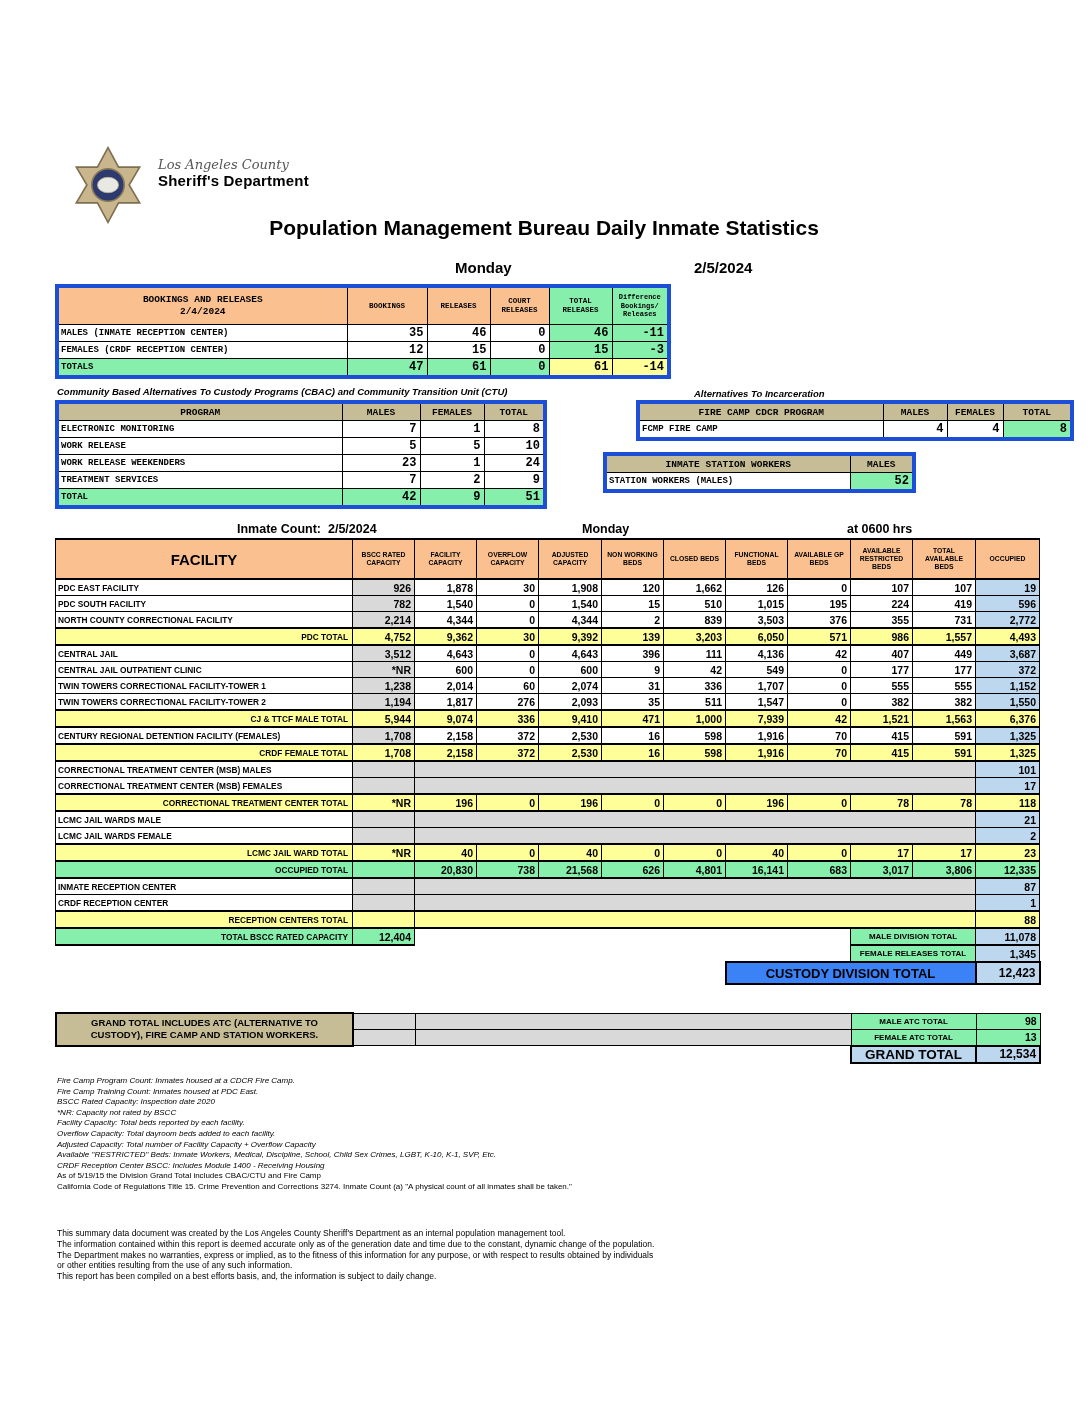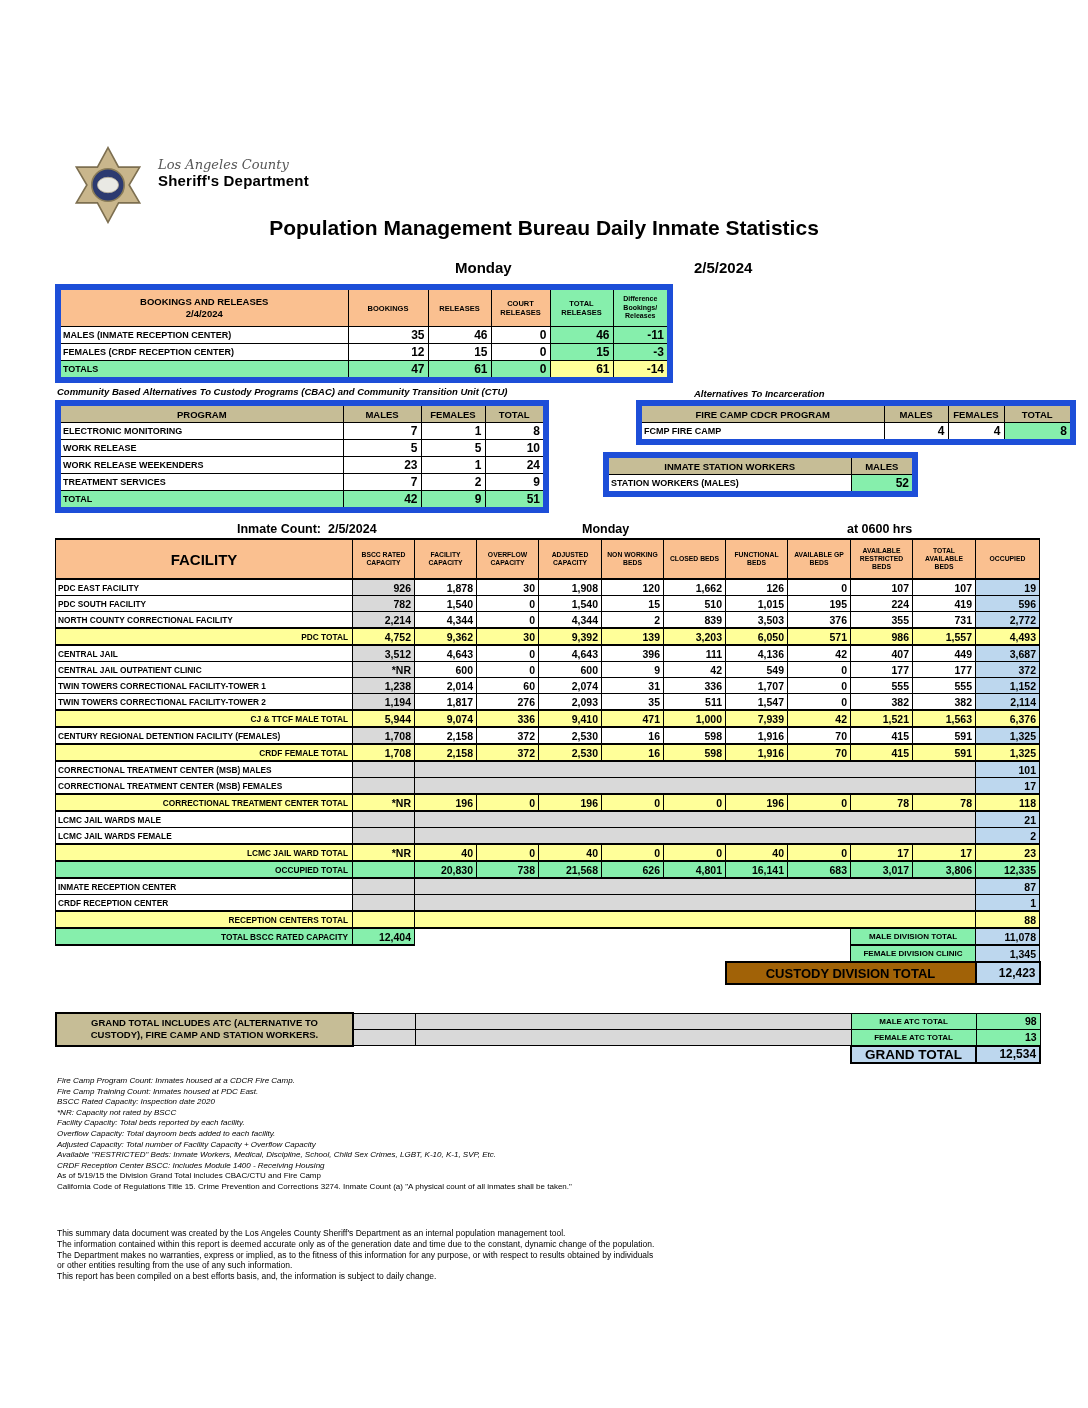--- a/index.html
+++ b/index.html
@@ -12,21 +12,21 @@
   .agency-script{font-family:"DejaVu Serif",serif;font-style:italic;font-size:13px;color:#555;}
   .agency-dept{font-size:15px;font-weight:bold;letter-spacing:.2px;margin-top:2px;}
   .doc-title{position:absolute;left:0;top:216px;width:100%;text-align:center;
              font-size:21px;font-weight:bold;}
   .top-day{position:absolute;left:455px;top:259px;font-size:15px;font-weight:bold;}
   .top-date{position:absolute;left:694px;top:259px;font-size:15px;font-weight:bold;}
 
   
   table{border-collapse:collapse;table-layout:fixed;}
   td,th{border:1px solid #000;overflow:hidden;white-space:nowrap;padding:0 2px;}
-  .tbl-outer{border:6px solid #1d4ed8;}
+  .tbl-outer{border:4px solid #1d4ed8;font-family:Liberation Mono, monospace;}
   .c-peach{background:#FAC090;}
   .c-tan{background:#C6BD96;}
   .c-grn{background:#86efac;}
   .c-yel{background:#FFFF99;}
   .c-blu{background:#BDD7EE;}
   .c-gry{background:#D9D9D9;}
   .nob{border:none;background:#fff;}
 
   
   #bookings{position:absolute;left:55px;top:284px;width:612px;}
@@ -51,21 +51,21 @@
   
   #fac{position:absolute;left:55px;top:538px;width:984px;}
   #fac th{background:#FAC090;font-weight:bold;white-space:normal;border-width:2px 1px 2px 1px;}
   .f-h0{font-size:15px;}
   .f-h{font-size:6.8px;line-height:8px;text-transform:uppercase;height:38px;}
   .flbl{font-size:8.3px;font-weight:bold;text-align:left;height:15px;}
   .flbl-r{font-size:8.3px;font-weight:bold;text-align:right;padding-right:4px;height:15px;}
   .fnum{font-size:10.5px;font-weight:bold;text-align:right;padding-right:3px;height:15px;}
   #fac tr.hv td{border-top-width:2px;border-bottom-width:2px;}
   .divlbl{font-size:8px;font-weight:bold;text-align:center;}
-  .cust-lbl{background:#a16207;font-size:13px;font-weight:bold;text-align:center;
+  .cust-lbl{background:#3b82f6;font-size:13px;font-weight:bold;text-align:center;
             border-width:2px;}
   .custody td{height:20px;}
   .cust-val{font-size:12px;border-width:2px;}
 
   
   #grand{position:absolute;left:55px;top:1012px;width:984px;}
   #grand td{height:15px;}
   .note{font-size:9.5px;font-weight:bold;text-align:center;line-height:12px;white-space:normal;border-width:2px;}
   .atclbl{font-size:8px;font-weight:bold;text-align:center;}
   .gt-lbl{background:#BDD7EE;font-size:13.5px;font-weight:bold;text-align:center;border-width:2px;}
@@ -383,21 +383,21 @@
           <td class="fnum c-gry">1,194</td>
           <td class="fnum ">1,817</td>
           <td class="fnum ">276</td>
           <td class="fnum ">2,093</td>
           <td class="fnum ">35</td>
           <td class="fnum ">511</td>
           <td class="fnum ">1,547</td>
           <td class="fnum ">0</td>
           <td class="fnum ">382</td>
           <td class="fnum ">382</td>
-          <td class="fnum c-blu">2,114</td>
+          <td class="fnum c-blu">1,550</td>
         </tr>
         <tr class="hv">
           <td class="flbl-r c-yel">CJ &amp; TTCF MALE TOTAL</td>
           <td class="fnum c-yel">5,944</td>
           <td class="fnum c-yel">9,074</td>
           <td class="fnum c-yel">336</td>
           <td class="fnum c-yel">9,410</td>
           <td class="fnum c-yel">471</td>
           <td class="fnum c-yel">1,000</td>
           <td class="fnum c-yel">7,939</td>
@@ -522,21 +522,21 @@
     <tbody>
       <tr class="hv">
         <td class="flbl-r c-grn">TOTAL BSCC RATED CAPACITY</td>
         <td class="fnum c-grn">12,404</td>
         <td class="nob" colspan="7"></td>
         <td class="divlbl c-grn" colspan="2">MALE DIVISION TOTAL</td>
         <td class="fnum c-blu">11,078</td>
       </tr>
       <tr>
         <td class="nob" colspan="9"></td>
-        <td class="divlbl c-grn" colspan="2">FEMALE DIVISION CLINIC</td>
+        <td class="divlbl c-grn" colspan="2">FEMALE RELEASES TOTAL</td>
         <td class="fnum c-blu">1,345</td>
       </tr>
       <tr class="custody">
         <td class="nob" colspan="7"></td>
         <td class="cust-lbl" colspan="4">CUSTODY DIVISION TOTAL</td>
         <td class="fnum c-blu cust-val">12,423</td>
       </tr>
     </tbody>
   </table>
 

